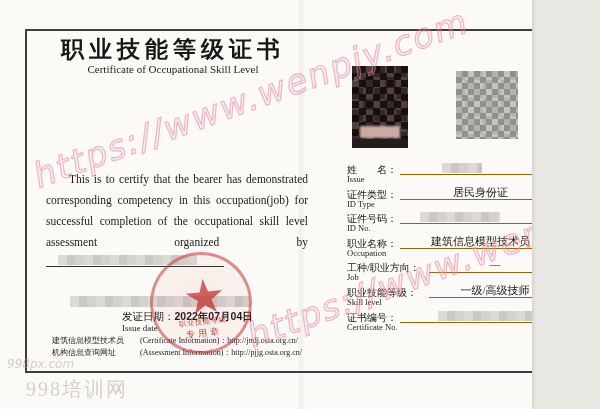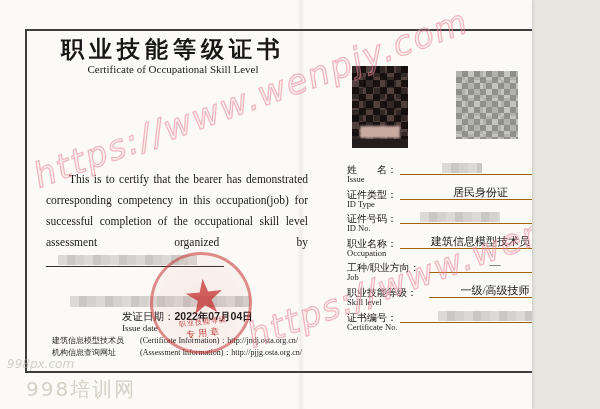--- a/index.html
+++ b/index.html
@@ -66,21 +66,21 @@
   .r-name{left:42px;width:40px;} .r-id{left:20px;width:80px;} .r-cert{left:38px;width:120px;top:-6px;}
   
   .wm-pink{position:absolute;font-family:"DejaVu Sans",sans-serif;font-style:italic;
            font-size:34px;letter-spacing:2px;white-space:nowrap;
            color:rgba(246,186,199,.16);-webkit-text-stroke:1.2px rgba(233,128,150,.55);
            transform:rotate(-20deg);transform-origin:left top;pointer-events:none;}
   .wm1{left:28px;top:158px;} .wm2{left:242px;top:318px;}
   .wm-gray{position:absolute;font-family:"DejaVu Sans",sans-serif;white-space:nowrap;
            color:rgba(178,172,158,.55);pointer-events:none;}
   .wmg1{left:7px;top:357px;font-size:12px;font-style:italic;}
-  .wmg2{left:26px;top:376px;font-size:20px;letter-spacing:2px;color:rgba(186,181,168,.6);}
+  .wmg2{left:26px;top:376px;font-size:20px;letter-spacing:2px;color:rgba(186,181,168,.6);font-family:Liberation Serif, serif;}
 </style>
 </head>
 <body>
 
 <div id="stage">
 
   <div class="fold"></div>
   <div class="frame"></div>
 
   <div class="title-cn">职业技能等级证书</div>

